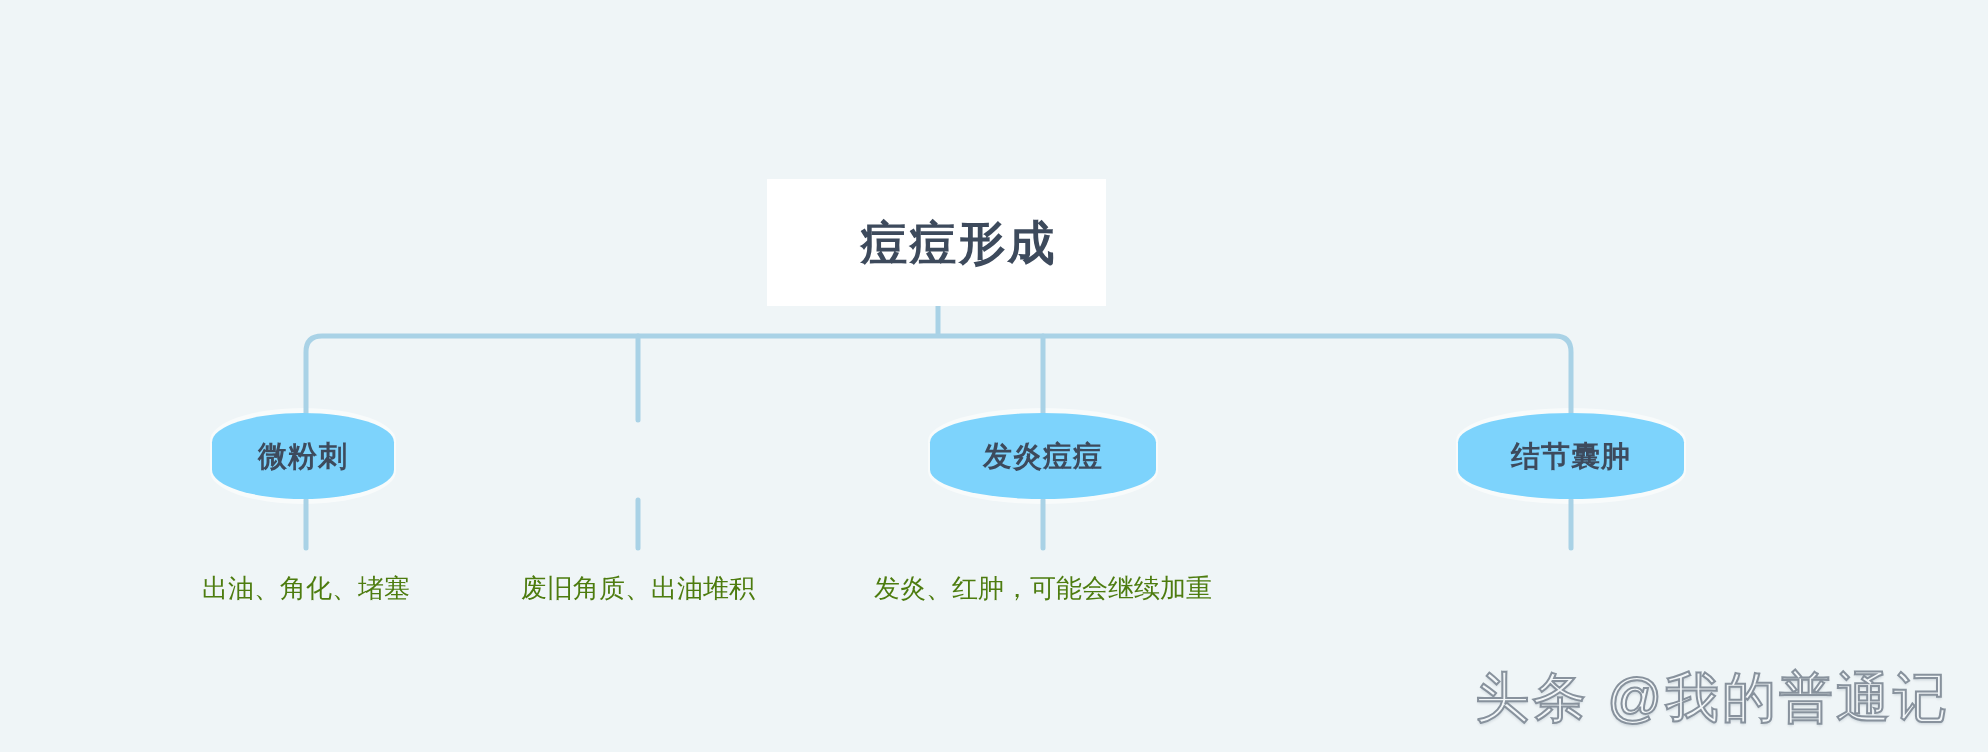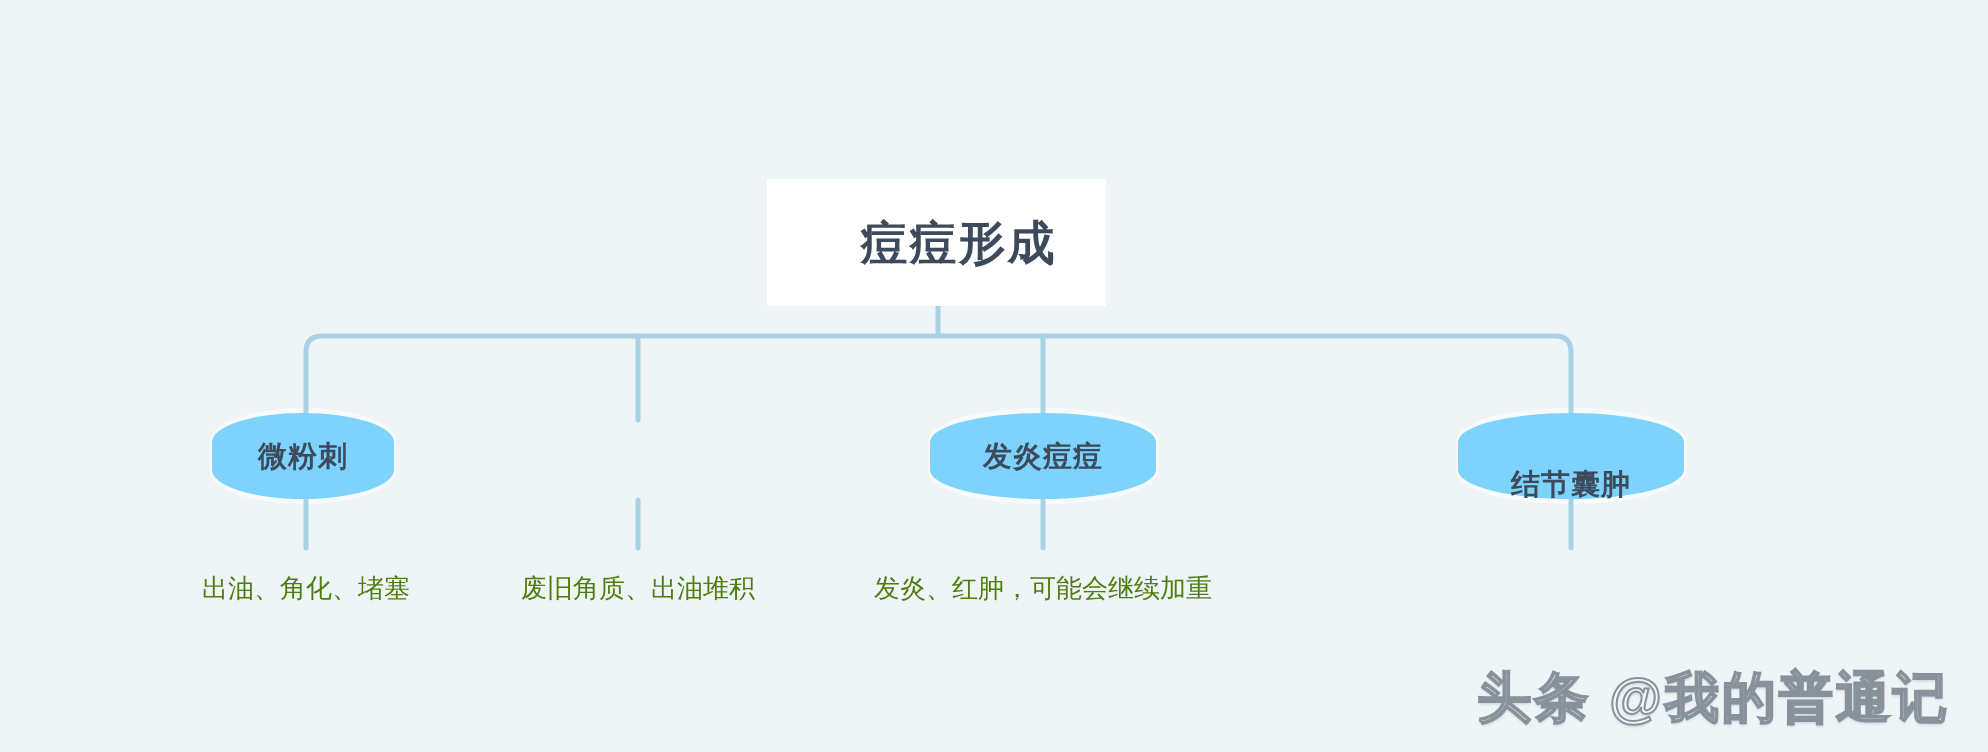--- a/index.html
+++ b/index.html
@@ -82,21 +82,21 @@
     font-weight: bold;
     color: #3d4a5c;
     letter-spacing: 1px;
     line-height: 1;
     white-space: nowrap;
   }
 
   .child-node.n0 { left: 212px;  width: 182px; top: 413px; }
   .child-node.n1 { left: 525px;  width: 226px; top: 413px; }
   .child-node.n2 { left: 930px;  width: 226px; top: 413px; }
-  .child-node.n3 { left: 1458px; width: 226px; top: 413px; align-items: flex-end; }
+  .child-node.n3 { left: 1458px; width: 226px; top: 413px; }
 
   
   .caption {
     position: absolute;
     top: 573px;
     font-size: 26px;
     color: #4d7c0f;
     white-space: nowrap;
     line-height: 1.2;
     text-align: center;
@@ -106,21 +106,21 @@
   .caption.c1 { left: 638px; text-align: center; }
   .caption.c2 { left: 1043px; }
   .caption.c3 { left: 1571px; }
 
   
   .watermark {
     position: absolute;
     right: 38px;
     bottom: 28px;
     font-size: 54px;
-    font-weight: bold;
+    font-weight: normal;
     letter-spacing: 3px;
     color: #f4f8fa;
     -webkit-text-stroke: 2px #7d8894;
     text-shadow: 0 2px 3px rgba(110,125,140,.35);
     white-space: nowrap;
     line-height: 1;
     opacity: .9;
   }
 </style>
 </head>

